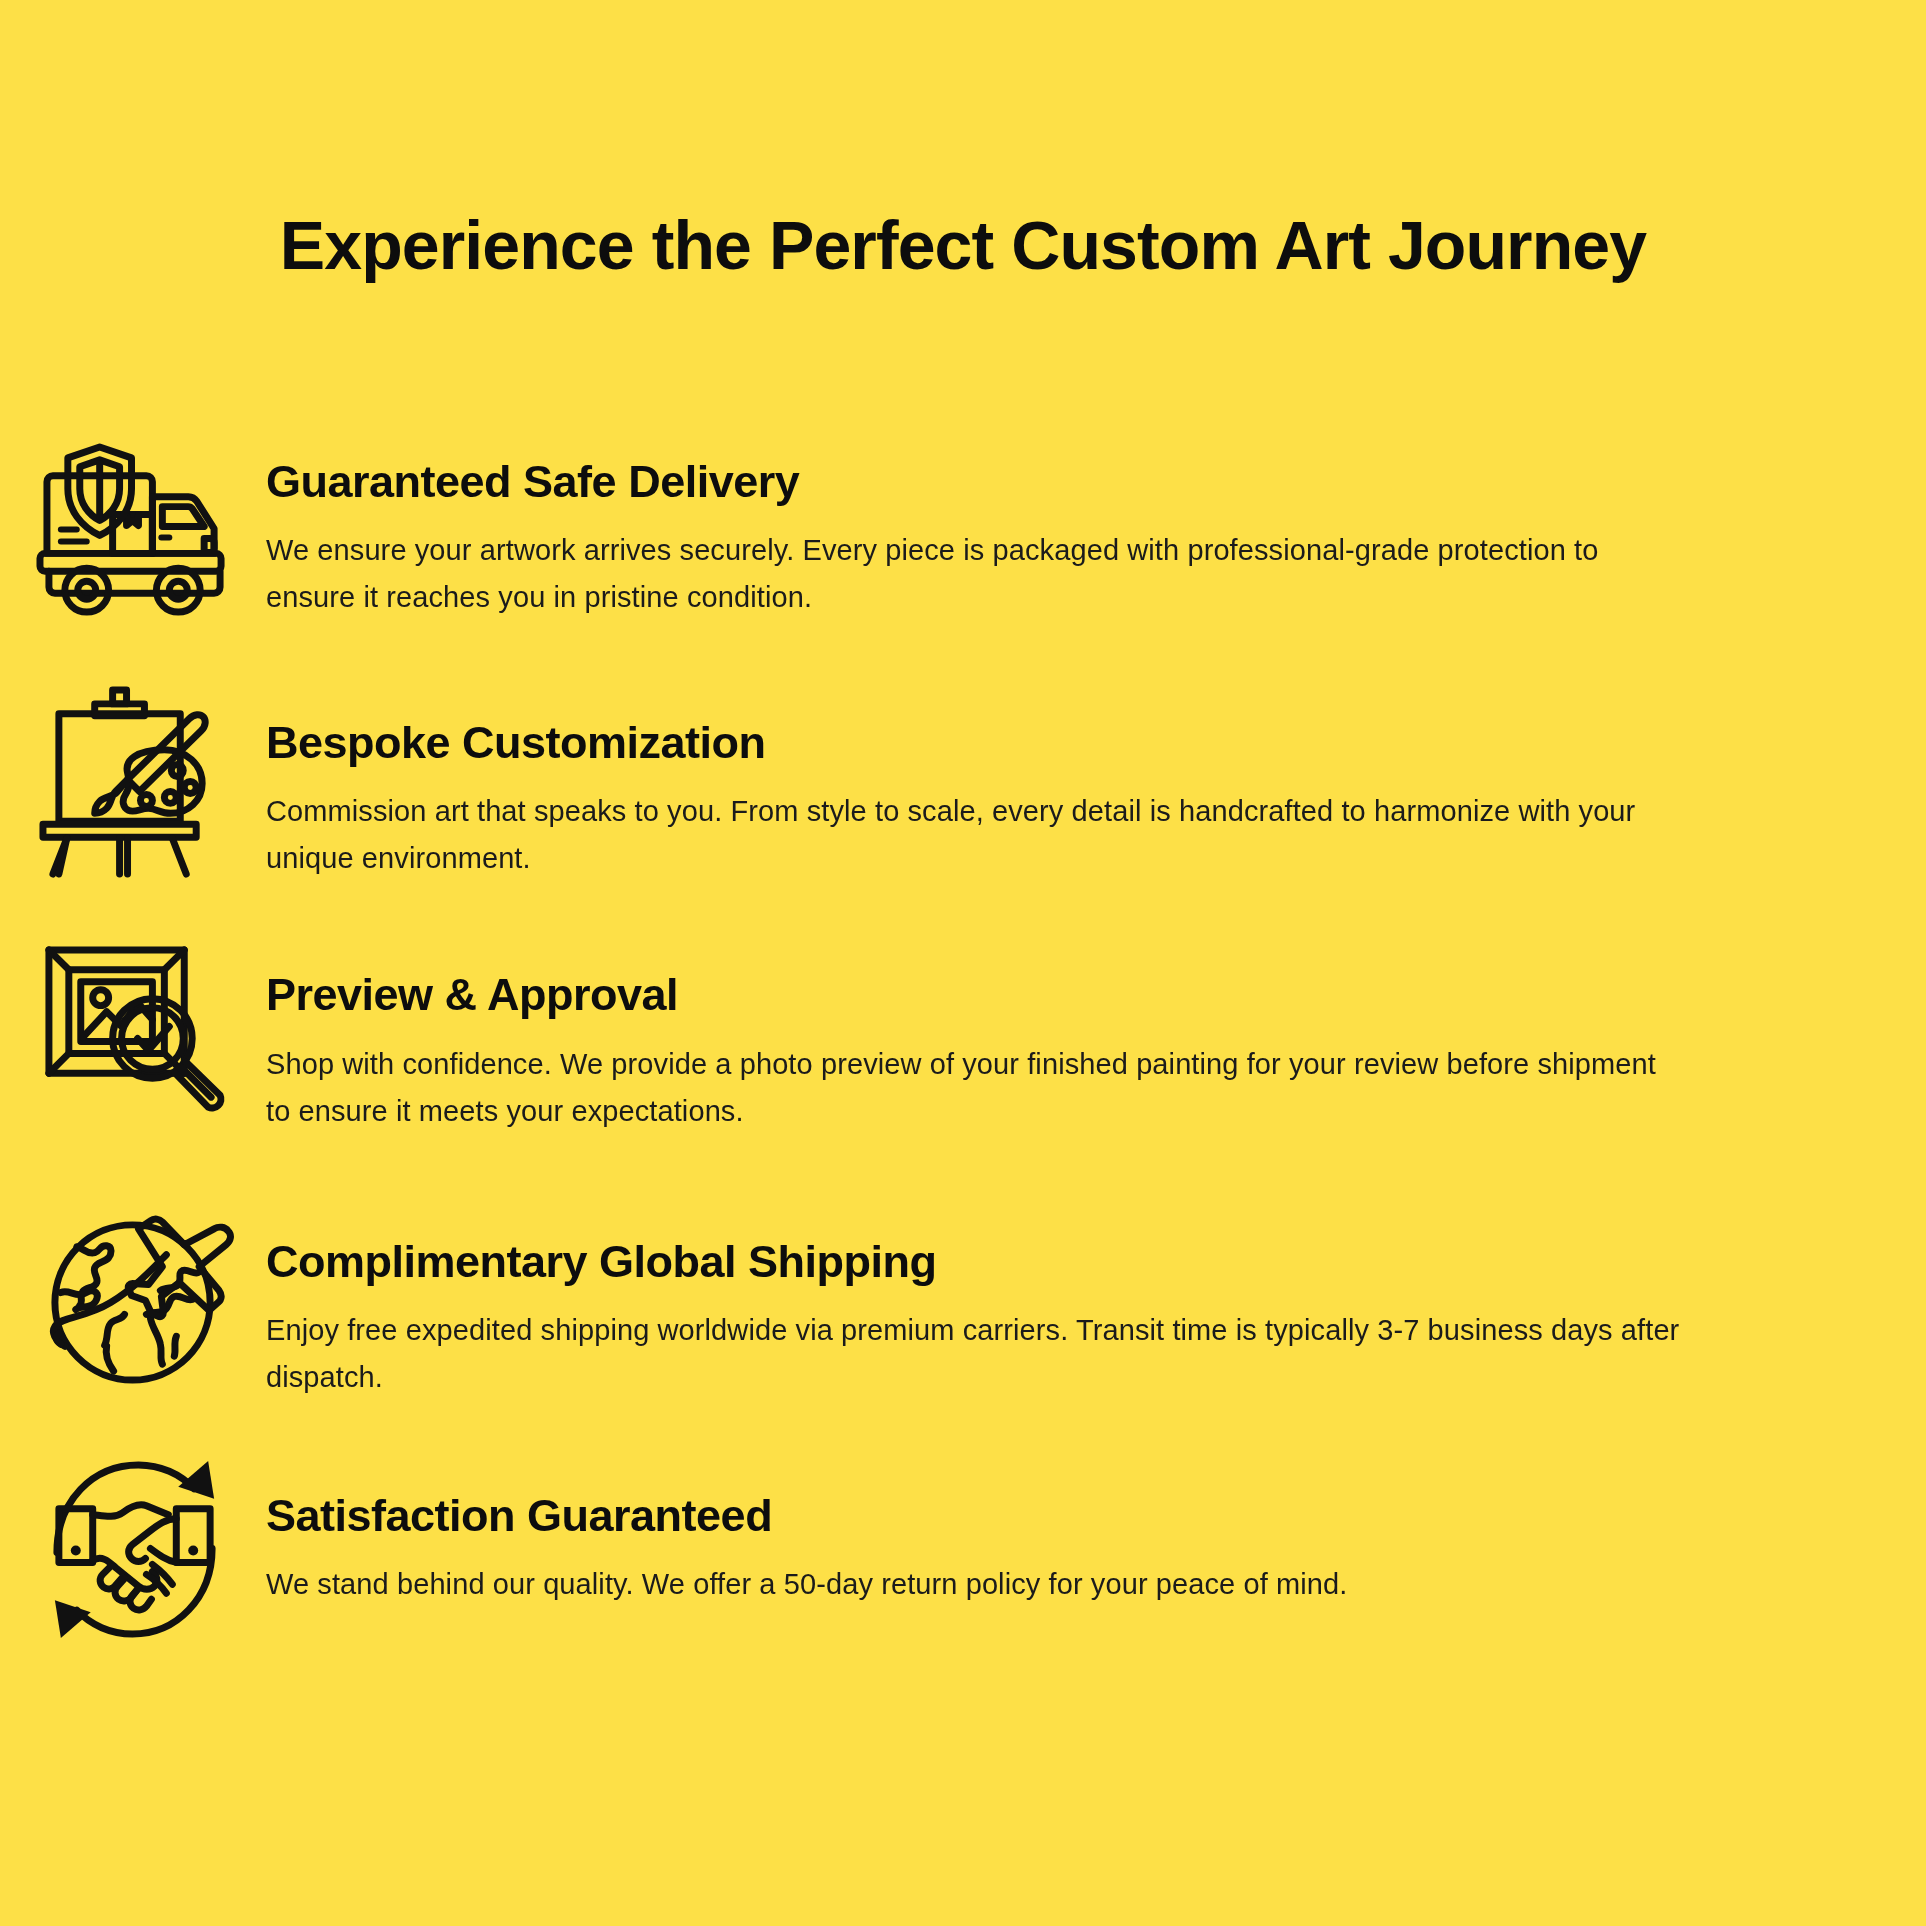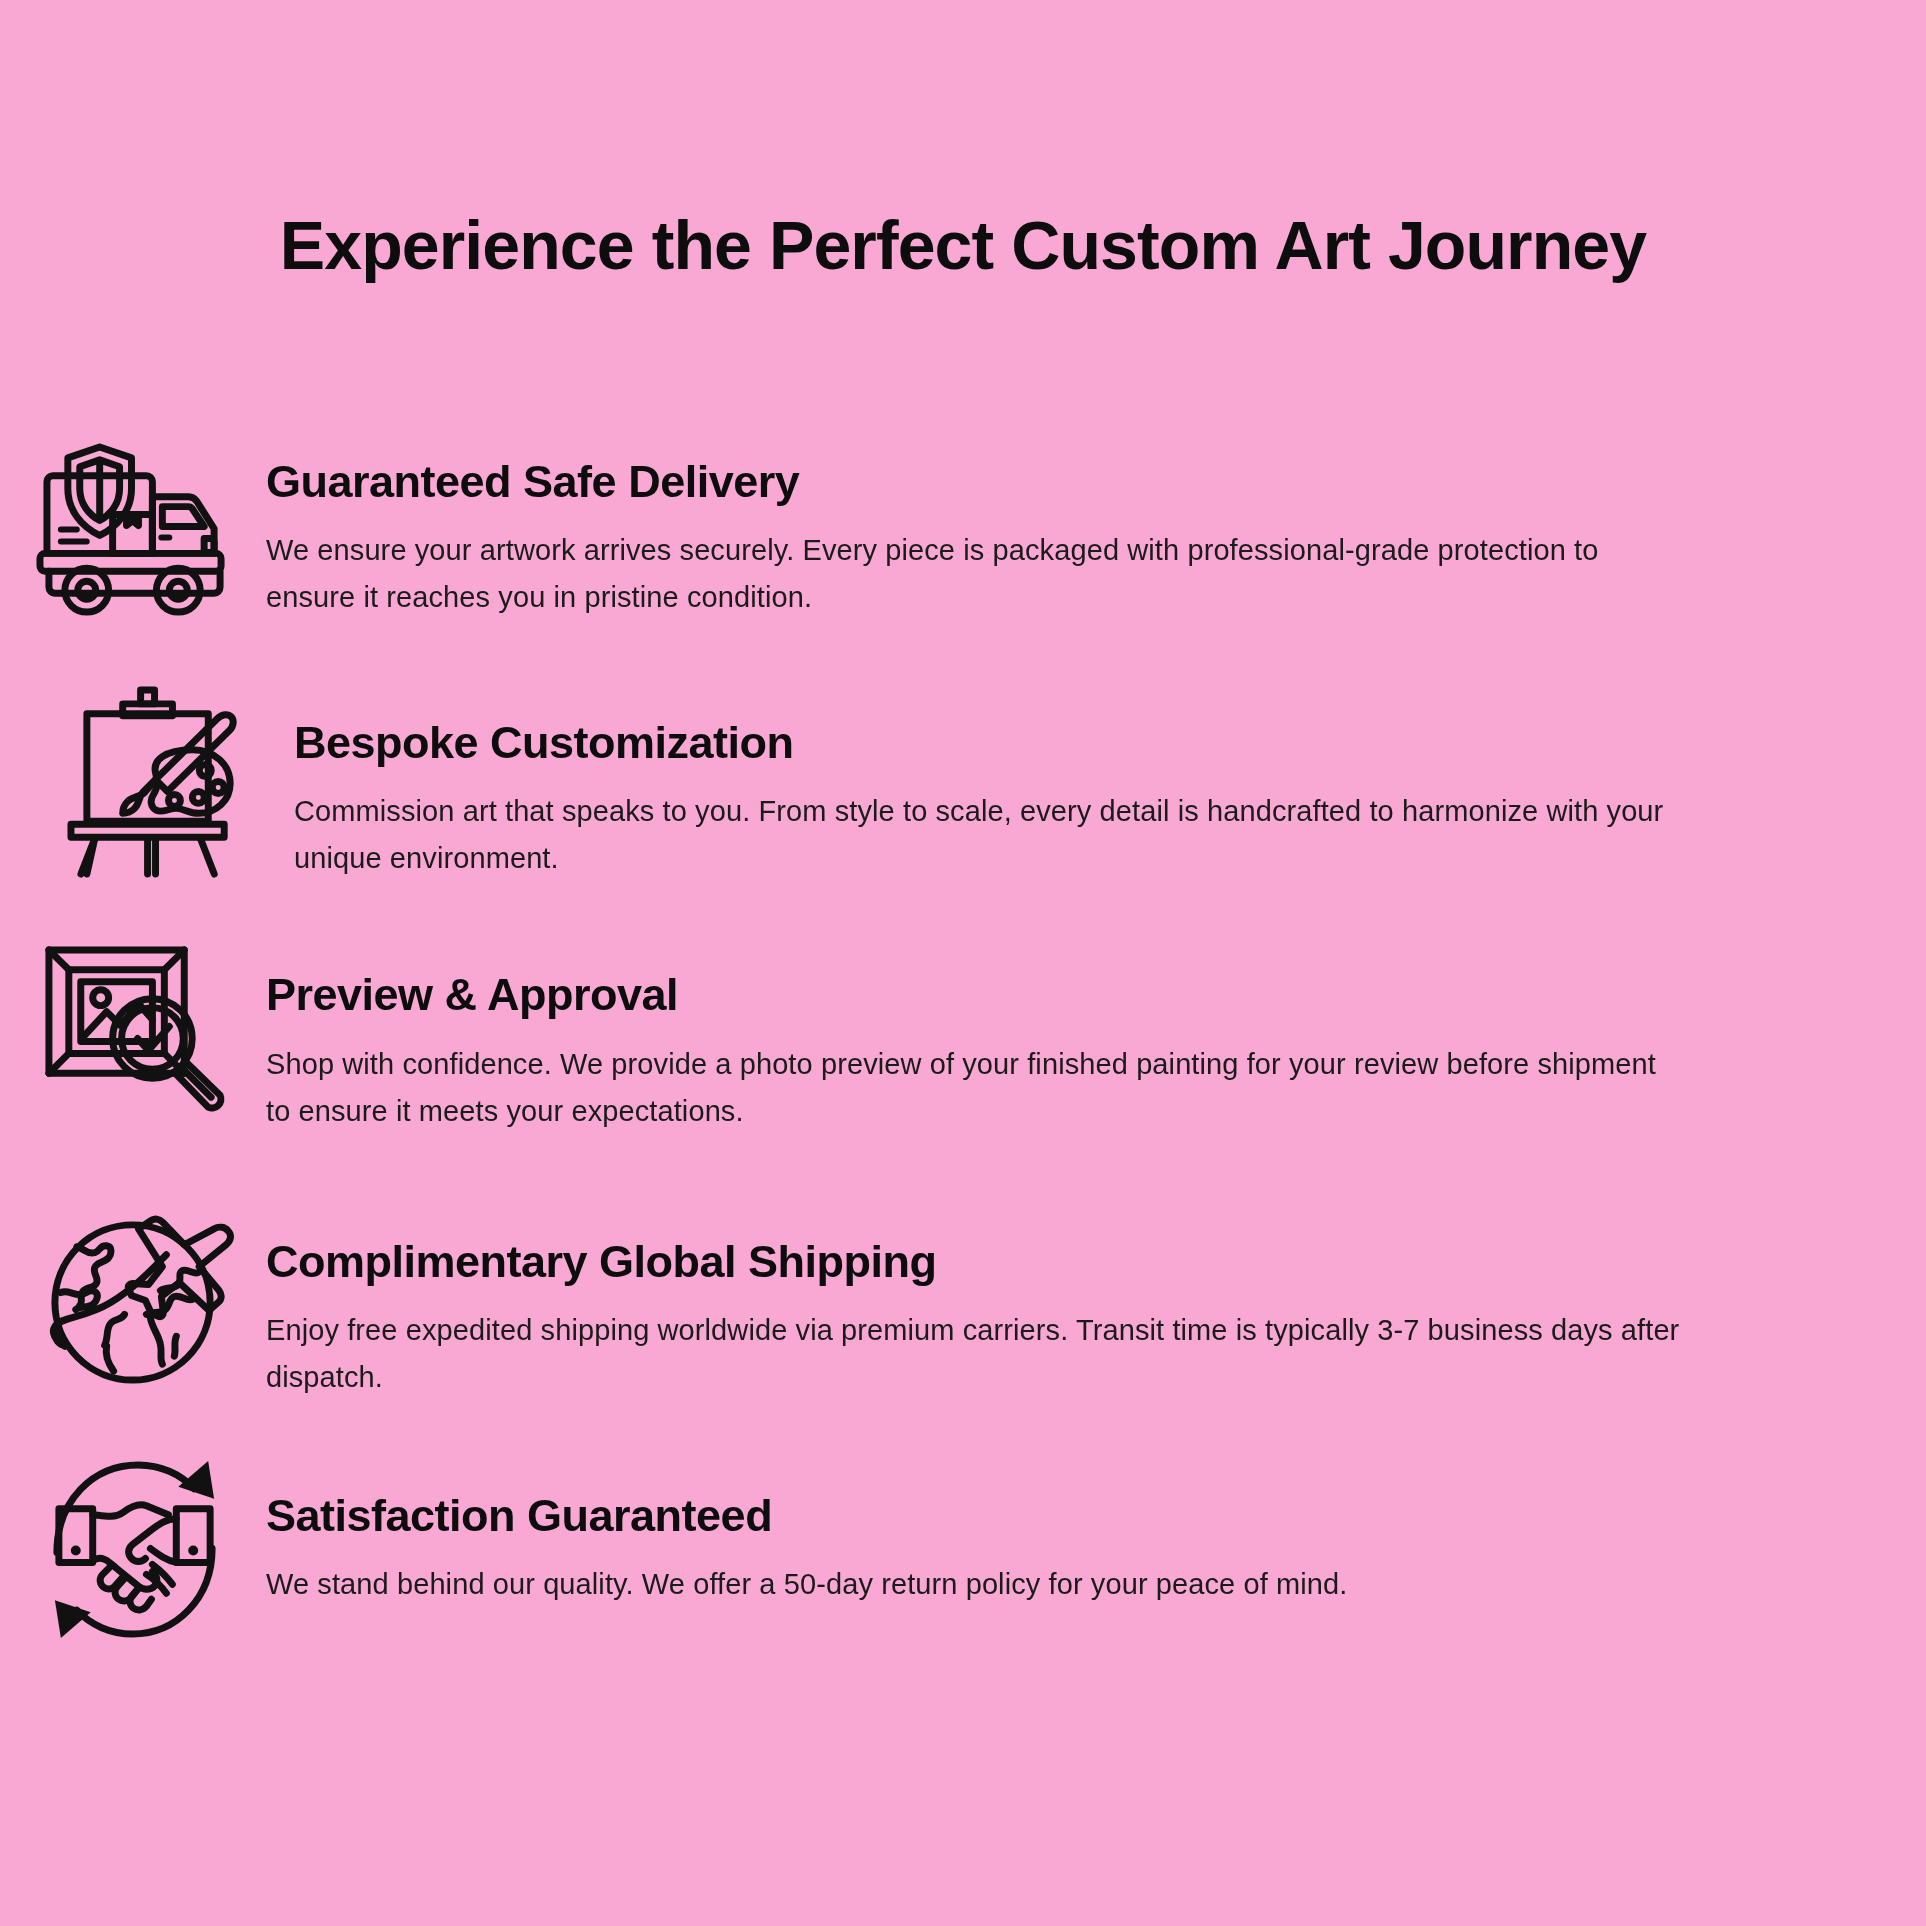--- a/index.html
+++ b/index.html
@@ -12,21 +12,21 @@
   body {
     background: #f8f7f4;
     font-family: "Liberation Sans", sans-serif;
     -webkit-font-smoothing: antialiased;
   }
 
   .page {
     position: relative;
     width: 1926px;
     height: 1926px;
-    background: #f9a8d4;
+    background: #fde047;
     overflow: hidden;
   }
 
   
   .page-title {
     position: absolute;
     left: 0;
     top: 210px;
     width: 1926px;
     text-align: center;
@@ -92,21 +92,21 @@
     line-height: 1.62;
     font-weight: 400;
     color: #1b1b1b;
     letter-spacing: 0.1px;
     max-width: 1410px;
     font-family: "Liberation Sans", sans-serif;
   }
 
   
   .row-1 { margin-bottom: 51px; }
-  .row-2 { margin-bottom: 49px; margin-left: 28px; }
+  .row-2 { margin-bottom: 49px; }
   .row-3 { margin-bottom: 63px; }
   .row-4 { margin-bottom: 45px; }
   .row-5 { margin-bottom: 0; }
 
   .row-2 .feature-text,
   .row-3 .feature-text,
   .row-4 .feature-text { padding-top: 39px; }
   .row-5 .feature-text { padding-top: 45px; }
 
   .row-4 .feature-desc { max-width: 1464px; }

